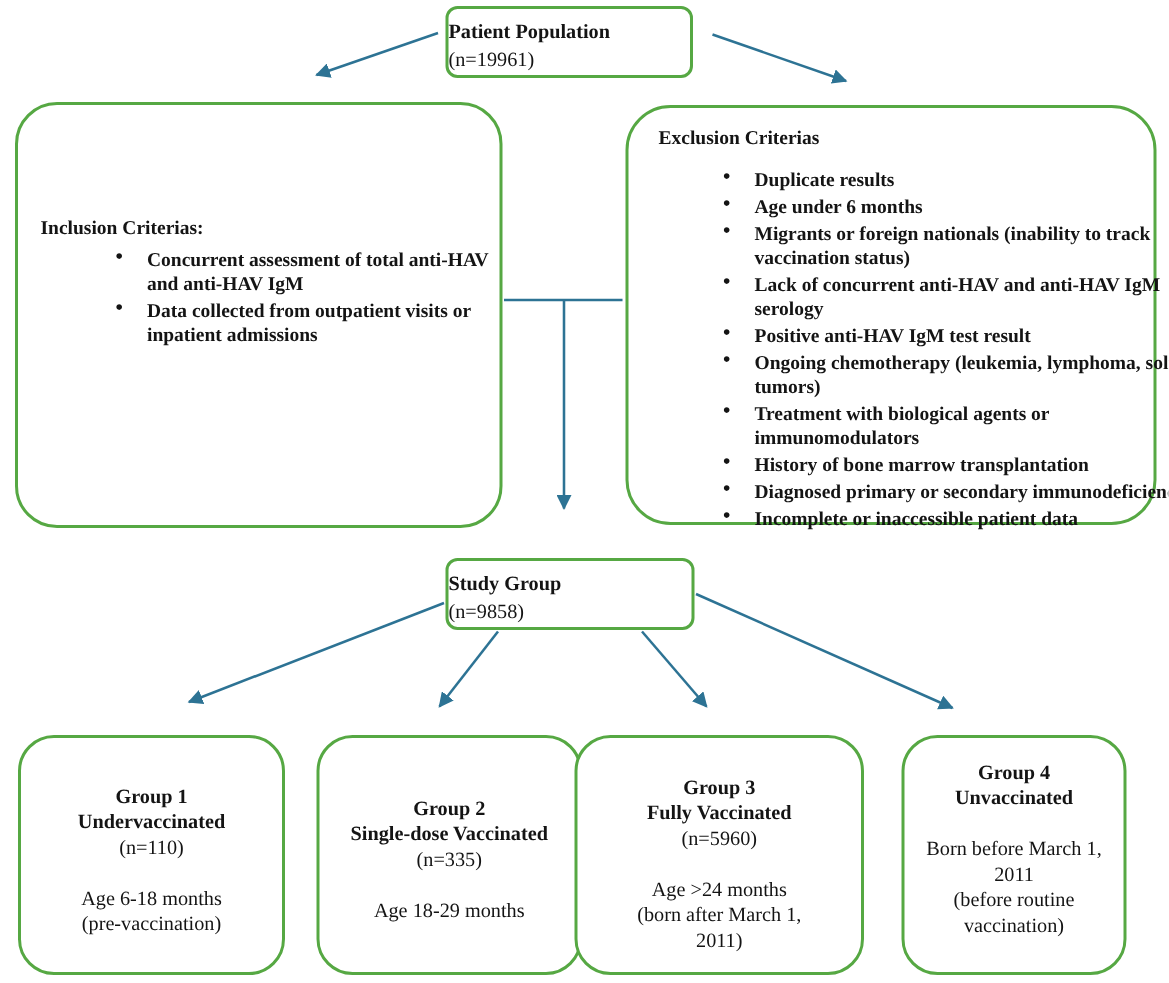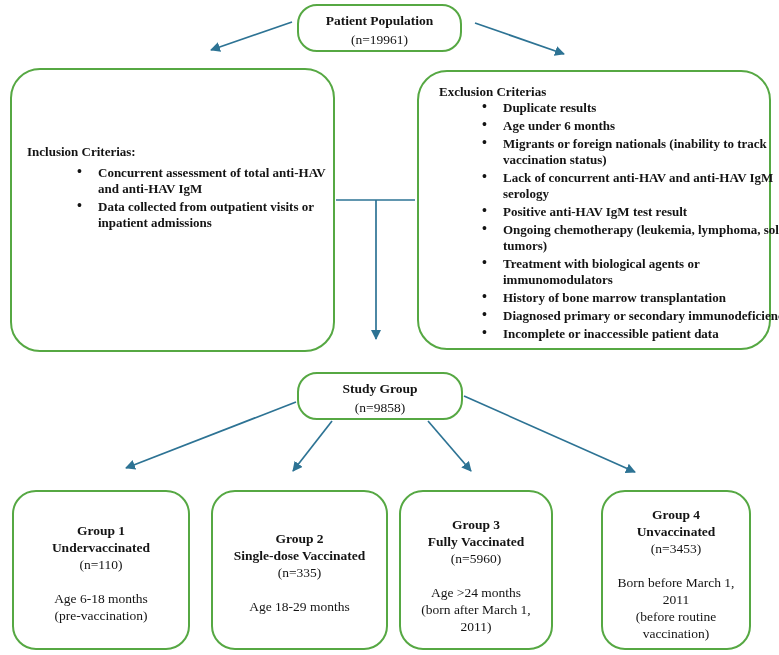--- a/index.html
+++ b/index.html
@@ -14,29 +14,29 @@
     font-family:"Liberation Serif","DejaVu Serif",serif;color:var(--text);
     overflow:hidden;
   }
   .flow-svg{position:absolute;left:0;top:0;}
   .flow-svg line{stroke:var(--arrow);stroke-width:1.7;fill:none;}
   .flow-svg .ah{fill:var(--arrow);}
   .box{
     position:absolute;border:2px solid var(--box-border);background:var(--background);
     box-sizing:border-box;
   }
-  .node{border-radius:20px;text-align:center;padding-top:5px;}
+  .node{border-radius:8px;text-align:left;padding-top:5px;}
   .node .node-title{font-weight:bold;font-size:13.5px;line-height:19px;}
   .node .node-count{font-size:13.5px;line-height:19px;}
   .criteria{border-radius:30px;}
   .criteria .crit-title{font-weight:bold;font-size:13px;line-height:16px;}
-  .inclusion-box{padding:74px 6px 0 15px;}
+  .inclusion-box{padding:74px 6px 0 15px;border-radius:28px;}
   .inclusion-box .crit-title{margin-bottom:5px;}
   .exclusion-box{padding:12px 4px 0 20px;}
-  .exclusion-box .crit-title{margin-bottom:0;}
+  .exclusion-box .crit-title{margin-bottom:12px;}
   ul.bullets{margin:0;padding:0 0 0 41px;list-style:none;}
   .inclusion-box ul.bullets{padding-left:48px;}
   ul.bullets li{
     position:relative;padding-left:23px;font-size:13px;line-height:16px;
     margin-bottom:2px;white-space:pre;font-weight:bold;
   }
   ul.bullets li::before{content:"\2022";position:absolute;left:2px;top:-1px;font-size:14px;}
   .group{border-radius:24px;text-align:center;font-size:13.5px;line-height:17px;}
   .g-name,.g-status{font-weight:bold;}
   .g-desc{margin-top:17px;white-space:pre-line;}
@@ -110,32 +110,31 @@
 (pre-vaccination)</div>
   </div>
 
   <div class="box group" style="left:211px;top:490px;width:177px;height:160px;padding-top:38px;">
     <div class="g-name">Group 2</div>
     <div class="g-status">Single-dose Vaccinated</div>
     <div class="g-count">(n=335)</div>
     <div class="g-desc">Age 18-29 months</div>
   </div>
 
-  <div class="box group" style="left:399px;top:490px;width:154px;height:160px;padding-top:24px;">
+  <div class="box group" style="left:383px;top:490px;width:193px;height:160px;padding-top:24px;">
     <div class="g-name">Group 3</div>
     <div class="g-status">Fully Vaccinated</div>
     <div class="g-count">(n=5960)</div>
     <div class="g-desc">Age &gt;24 months
 (born after March 1,
 2011)</div>
   </div>
 
   <div class="box group" style="left:601px;top:490px;width:150px;height:160px;padding-top:14px;">
     <div class="g-name">Group 4</div>
     <div class="g-status">Unvaccinated</div>
-    <div class="g-count">(n=3453)</div>
     <div class="g-desc">Born before March 1,
 2011
 (before routine
 vaccination)</div>
   </div>
 
 </div>
 
 </body></html>

